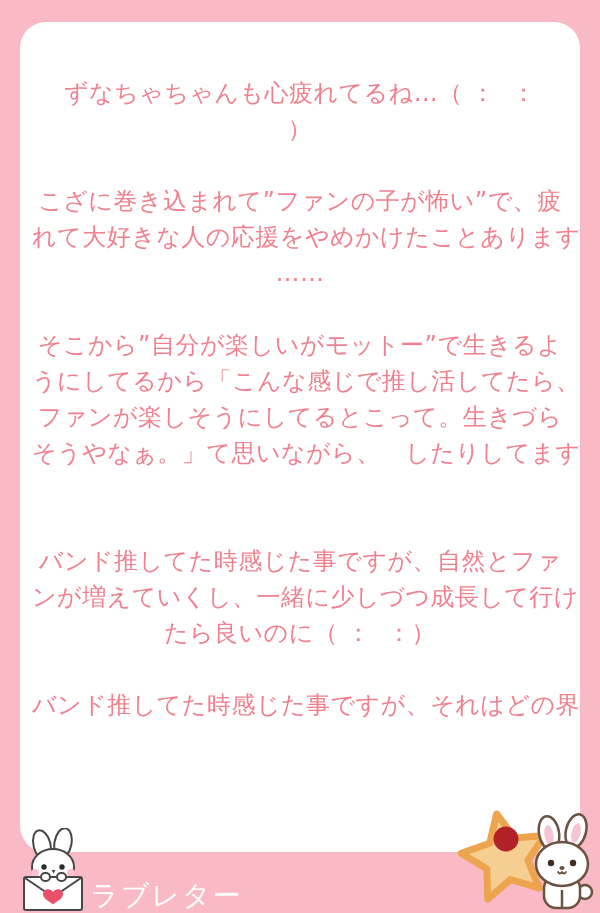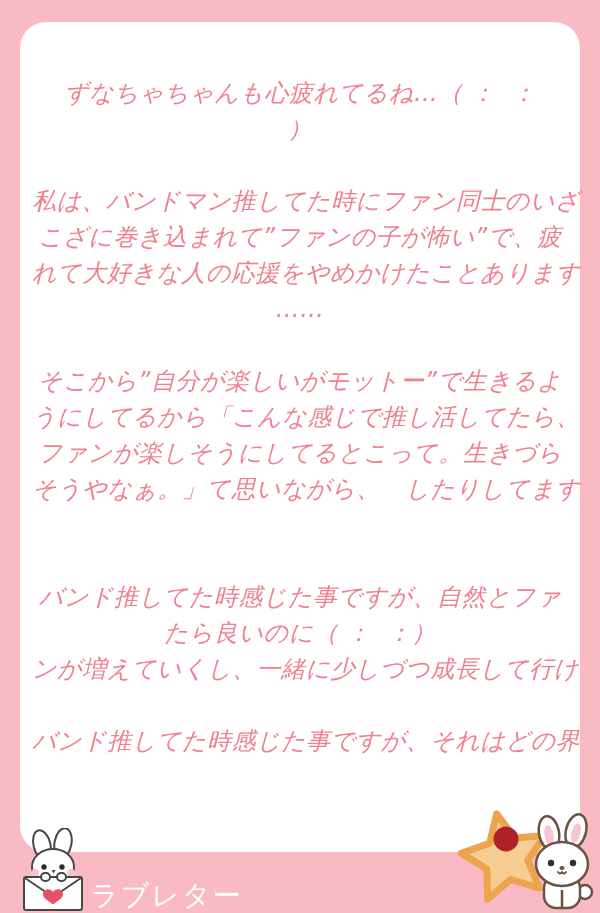--- a/index.html
+++ b/index.html
@@ -12,52 +12,51 @@
   .card{
     position:absolute;left:20px;top:22px;width:560px;height:830px;
     background:var(--card_bg,#FFFFFF);
     border-radius:26px;
   }
   .message{padding:53px 12px 0;}
   .line{
     height:36px;line-height:36px;
     text-align:center;font-size:24px;letter-spacing:.5px;
     color:var(--text_pink,#F0808E);
-    white-space:pre;overflow:visible;font-style:italic;
+    white-space:pre;overflow:visible;
   }
   .footer-label{
     position:absolute;left:90px;top:877px;
     font-size:28px;font-weight:normal;letter-spacing:2px;
     color:var(--footer_text,#FFFFFF);
   }
   .mascot-left{position:absolute;left:16px;top:828px;}
   .mascot-right{position:absolute;left:448px;top:806px;}
 </style>
 </head>
 <body>
 
 <div class="card">
   <div class="message">
       <div class="line">ずなちゃちゃんも心疲れてるね…（ ：  ：</div>
       <div class="line">）</div>
       <div class="line"></div>
-      <div class="line">私は、バンドマン推してた時にファン同士のいざ</div>
       <div class="line">こざに巻き込まれて”ファンの子が怖い”で、疲</div>
       <div class="line">れて大好きな人の応援をやめかけたことあります</div>
       <div class="line">……</div>
       <div class="line"></div>
       <div class="line">そこから”自分が楽しいがモットー”で生きるよ</div>
       <div class="line">うにしてるから「こんな感じで推し活してたら、</div>
       <div class="line">ファンが楽しそうにしてるとこって。生きづら</div>
       <div class="line">そうやなぁ。」て思いながら、　したりしてます</div>
       <div class="line"></div>
       <div class="line"></div>
       <div class="line">バンド推してた時感じた事ですが、自然とファ</div>
+      <div class="line">ンが増えていくし、一緒に少しづつ成長して行け</div>
       <div class="line">たら良いのに（ ：  ：）</div>
-      <div class="line">ンが増えていくし、一緒に少しづつ成長して行け</div>
       <div class="line"></div>
       <div class="line">バンド推してた時感じた事ですが、それはどの界</div>
     </div>
 </div>
 
 <svg class="mascot-left" width="92" height="84" viewBox="0 0 92 84">
   <g>
     <ellipse cx="26" cy="17" rx="8.5" ry="15" transform="rotate(-14 26 17)" fill="#fff" stroke="var(--outline_gray)" stroke-width="2"></ellipse>
     <ellipse cx="47" cy="15" rx="8.5" ry="15" transform="rotate(10 47 15)" fill="#fff" stroke="var(--outline_gray)" stroke-width="2"></ellipse>
     <ellipse cx="37" cy="39" rx="21" ry="18" fill="#fff" stroke="var(--outline_gray)" stroke-width="2"></ellipse>

